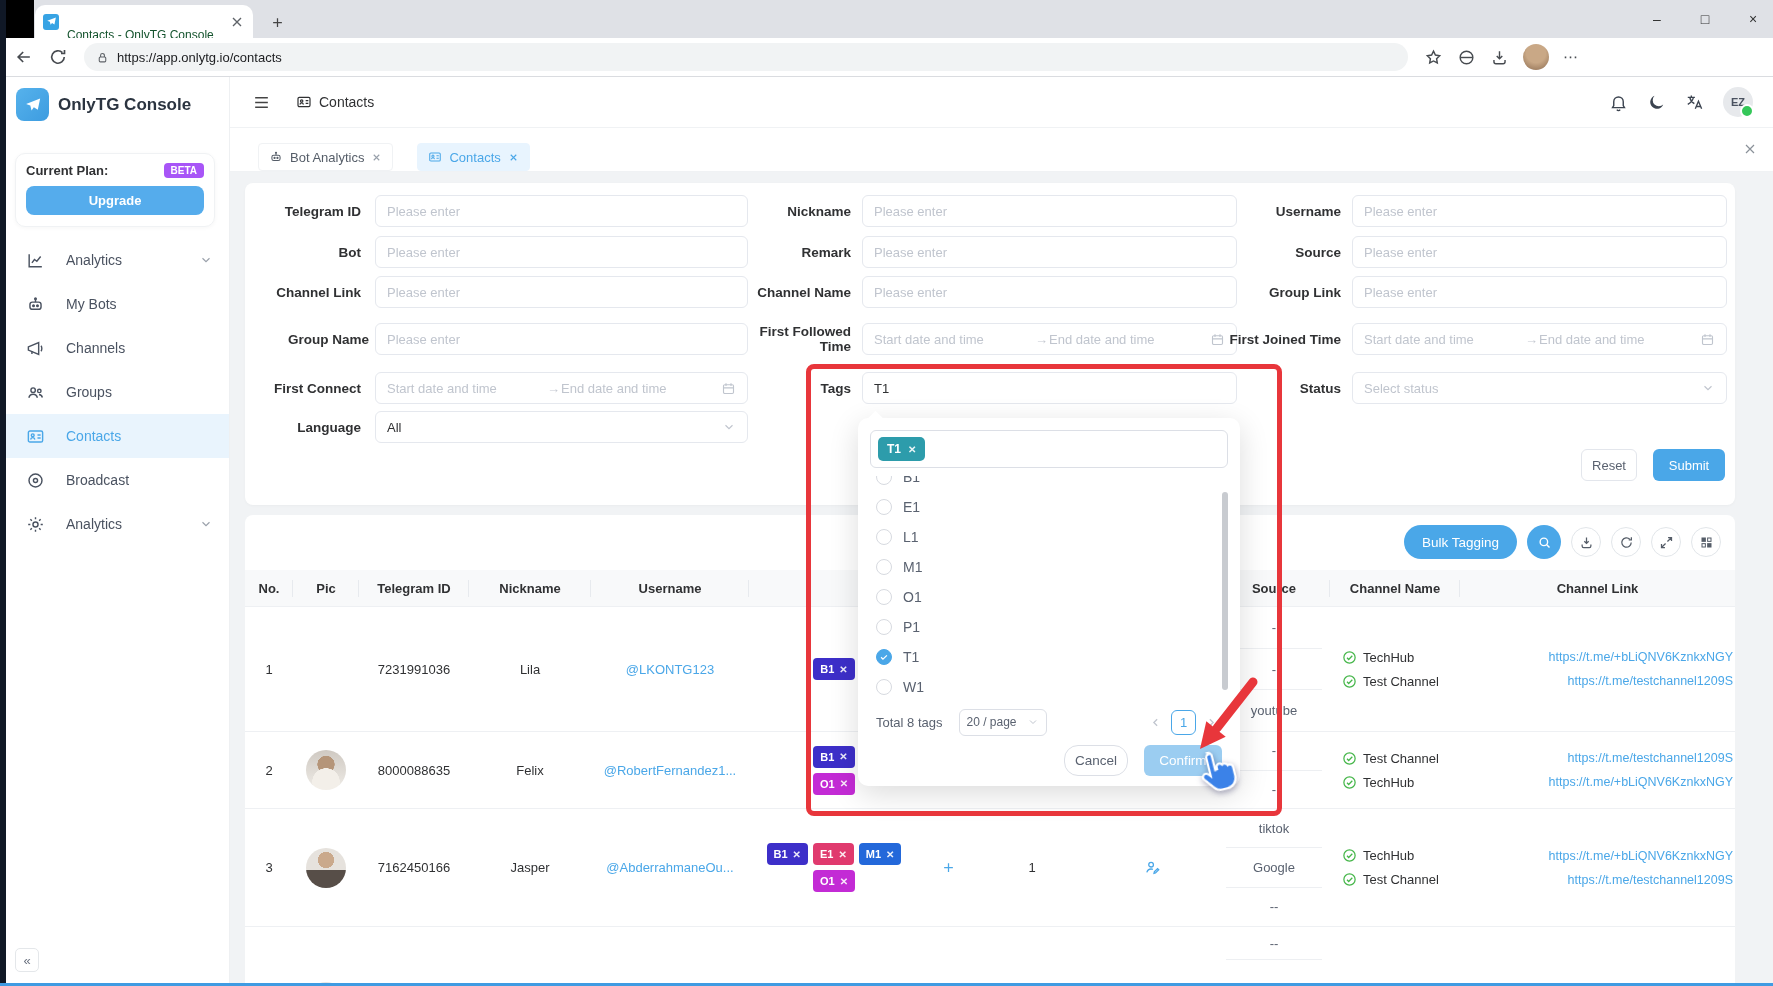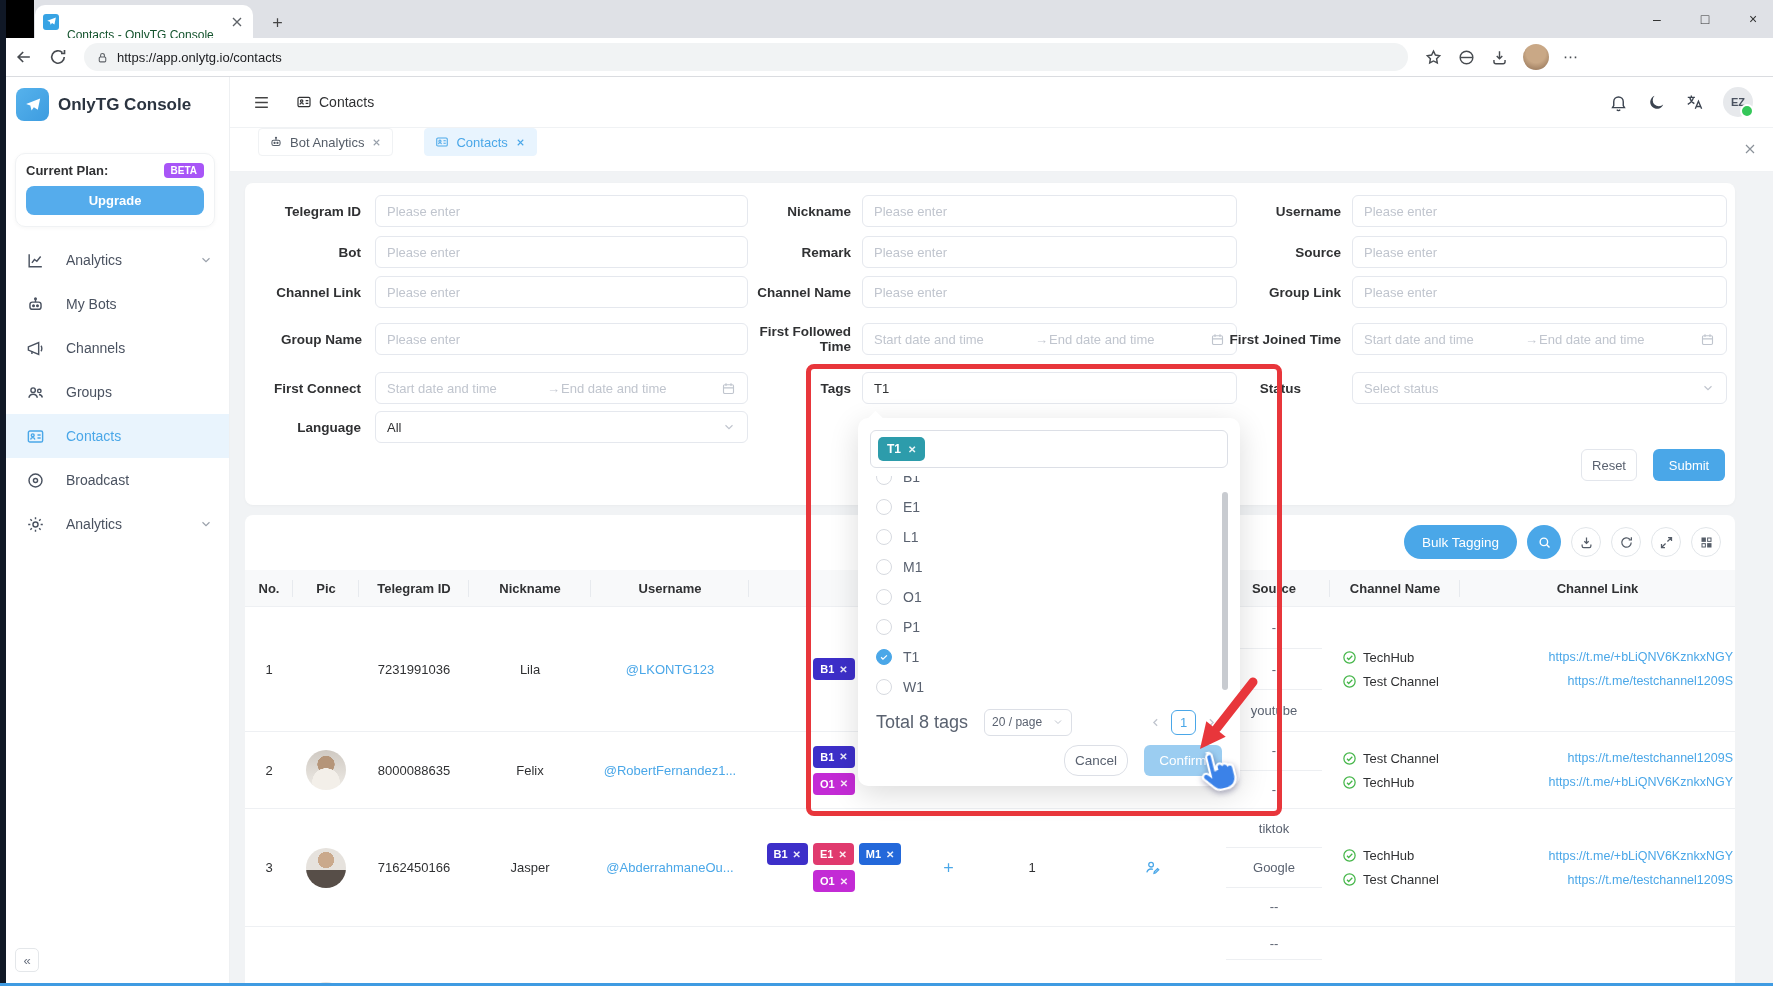--- a/index.html
+++ b/index.html
@@ -52,21 +52,21 @@
   .main { position:absolute; left:230px; top:0; right:0; height:100%; }
   .appheader { position:absolute; left:0; top:0; width:100%; height:51px; background:#fff; border-bottom:1px solid #f0f2f4; display:flex; align-items:center; }
   .hamb { width:19px; height:19px; color:#444; margin-left:22px; }
   .crumb { display:flex; align-items:center; gap:7px; margin-left:25px; font-size:14px; color:#303133; }
   .crumb-ic { width:16px; height:16px; color:#303133; }
   .hdr-right { margin-left:auto; display:flex; align-items:center; gap:19px; margin-right:20px; }
   .hdr-ic { width:19px; height:19px; color:#3c4450; }
   .ez { position:relative; width:30px; height:30px; border-radius:50%; background:#e7e9ec; display:flex; align-items:center; justify-content:center; font-size:11px; color:#4a5260; font-weight:bold; }
   .ez::after { content:""; position:absolute; right:-1px; bottom:-1px; width:10px; height:10px; border-radius:50%; background:#35c759; border:2px solid #fff; }
 
-  .tabs2 { position:absolute; left:0; top:51px; width:100%; height:44px; background:#fff; border-bottom:1px solid #f0f2f4; display:flex; align-items:flex-start; gap:31px; padding-left:28px; }
+  .tabs2 { position:absolute; left:0; top:51px; width:100%; height:44px; background:#fff; border-bottom:1px solid #f0f2f4; display:flex; align-items:flex-end; gap:24px; padding-left:28px; }
   .wtab { height:28px; border-radius:4px; display:flex; align-items:center; gap:7px; padding:0 10px; font-size:13px; color:#555d68; background:#fff; border:1px solid #f0f2f4; }
   .wtab .wtab-ic { width:14px; height:14px; }
   .wtab .wtab-x { width:11px; height:11px; color:#98a0aa; }
   .wtab.active { background:#e8f4fe; color:#4aa7e8; border-color:#e8f4fe; }
   .wtab.active .wtab-x { color:#4aa7e8; }
   .tabs2-close { position:absolute; right:15px; top:13px; width:16px; height:16px; color:#8a9199; }
 
   
   .filter-card { position:absolute; left:15px; top:106px; width:1490px; height:322px; background:#fff; border-radius:8px; box-shadow:0 1px 3px rgba(0,0,0,.03); }
   .f-label { position:absolute; display:flex; align-items:center; justify-content:flex-end; text-align:right; font-size:13.5px; font-weight:bold; color:#303133; height:32px; line-height:15px; }
@@ -132,21 +132,21 @@
   .tag-chip { height:24px; border-radius:5px; background:#2d9cab; color:#fff; font-size:12px; font-weight:bold; display:flex; align-items:center; gap:7px; padding:0 9px; }
   .tag-chip .x { font-size:10px; opacity:.9; }
   .opt-list { position:absolute; left:0; top:58px; width:100%; height:226px; overflow:hidden; list-style:none; }
   .opt { height:30px; display:flex; align-items:center; gap:11px; padding-left:18px; font-size:14px; color:#5a6270; }
   .opt:first-child { margin-top:-14px; }
   .cb { width:16px; height:16px; border-radius:50%; border:1px solid #d7dae0; background:#fff; flex:none; display:flex; align-items:center; justify-content:center; }
   .cb.on { background:#4aa7e8; border-color:#4aa7e8; }
   .cb svg { width:10px; height:10px; color:#fff; }
   .p-scroll { position:absolute; right:12px; top:74px; width:6px; height:198px; border-radius:3px; background:#c8cbd0; }
   .p-foot { position:absolute; left:0; top:290px; width:100%; height:28px; display:flex; align-items:center; }
-  .p-total { font-size:18px; color:#5a6270; margin-left:18px; }
+  .p-total { font-size:13px; color:#5a6270; margin-left:18px; }
   .p-size { margin-left:16px; width:88px; height:27px; border:1px solid #dcdfe6; border-radius:6px; display:flex; align-items:center; font-size:12px; color:#5a6270; padding:0 7px; }
   .p-size .chev { width:12px; height:12px; color:#c0c5ce; margin-left:auto; }
   .pg { display:flex; align-items:center; gap:9px; margin-left:auto; margin-right:22px; }
   .pg-chev { width:13px; height:13px; color:#c0c5ce; }
   .pg-num { width:25px; height:25px; border:1px solid #4aa7e8; border-radius:6px; color:#4aa7e8; font-size:13px; display:flex; align-items:center; justify-content:center; }
   .p-btns { position:absolute; left:0; top:327px; width:100%; display:flex; justify-content:flex-end; gap:16px; padding-right:18px; }
   .btn-cancel { width:64px; height:31px; border:1px solid #dcdfe6; border-radius:14px; background:#fff; color:#5a6270; font-size:13.5px; display:flex; align-items:center; justify-content:center; }
   .btn-confirm { width:78px; height:31px; border-radius:6px; background:#9bcdf1; color:#fff; font-size:13.5px; display:flex; align-items:center; justify-content:center; }
 
   
@@ -421,21 +421,21 @@
               <input placeholder="Please enter" style="">
             </div>
             <div class="f-label" style="left: 8px; top: 53px; width: 108px;">Bot</div>
             <div class="f-ctl" style="left: 130px; top: 53px; width: 373px;">
               <input placeholder="Please enter" style="">
             </div>
             <div class="f-label" style="left: 8px; top: 93px; width: 108px;">Channel Link</div>
             <div class="f-ctl" style="left: 130px; top: 93px; width: 373px;">
               <input placeholder="Please enter" style="">
             </div>
-            <div class="f-label" style="left: 9px; top: 140px; width: 108px;">Group Name</div>
+            <div class="f-label" style="left: 16px; top: 140px; width: 108px;">Group Name</div>
             <div class="f-ctl" style="left: 130px; top: 140px; width: 373px;">
               <input placeholder="Please enter" style="">
             </div>
             <div class="f-label" style="left: 8px; top: 189px; width: 108px;">First Connect</div>
             <div class="f-ctl f-range" style="left: 130px; top: 189px; width: 373px;">
               <span class="ph">Start date and time</span>
               <span class="r-arrow">→</span>
               <span class="ph">End date and time</span>
               <span class="cal">
                 <svg viewBox="0 0 24 24" fill="none" stroke="currentColor" stroke-width="1.8">
@@ -498,21 +498,21 @@
               <span class="ph">Start date and time</span>
               <span class="r-arrow">→</span>
               <span class="ph">End date and time</span>
               <span class="cal">
                 <svg viewBox="0 0 24 24" fill="none" stroke="currentColor" stroke-width="1.8">
                   <rect x="4" y="6" width="16" height="14" rx="2"></rect>
                   <path d="M8 3.5V8M16 3.5V8M4 11h16"></path>
                 </svg>
               </span>
             </div>
-            <div class="f-label" style="left: 944px; top: 189px; width: 112px;">Status</div>
+            <div class="f-label" style="left: 984px; top: 189px; width: 112px;">Status</div>
             <div class="f-ctl f-select" style="left: 1107px; top: 189px; width: 375px;">
               <span class="val ph">Select status</span>
               <span class="chev">
                 <svg viewBox="0 0 24 24" fill="none" stroke="currentColor" stroke-width="2">
                   <path d="M6 9l6 6 6-6"></path>
                 </svg>
               </span>
             </div>
           </div>
         <div class="f-btns">

